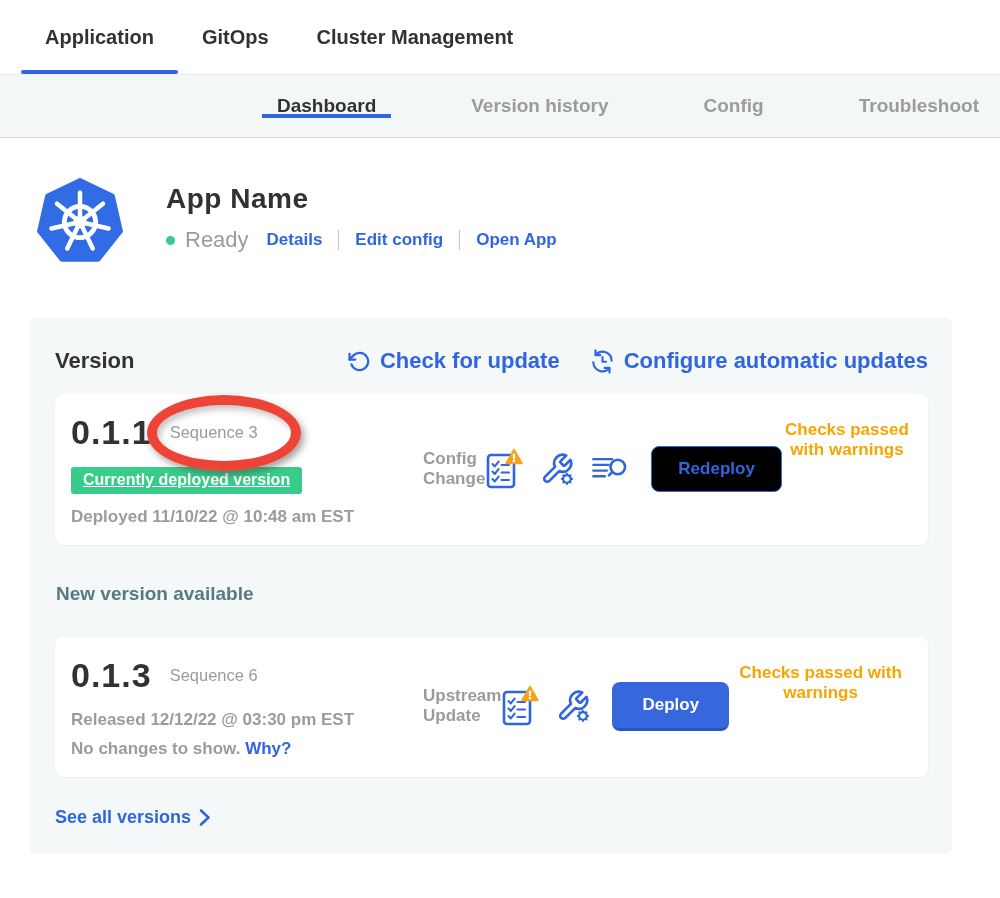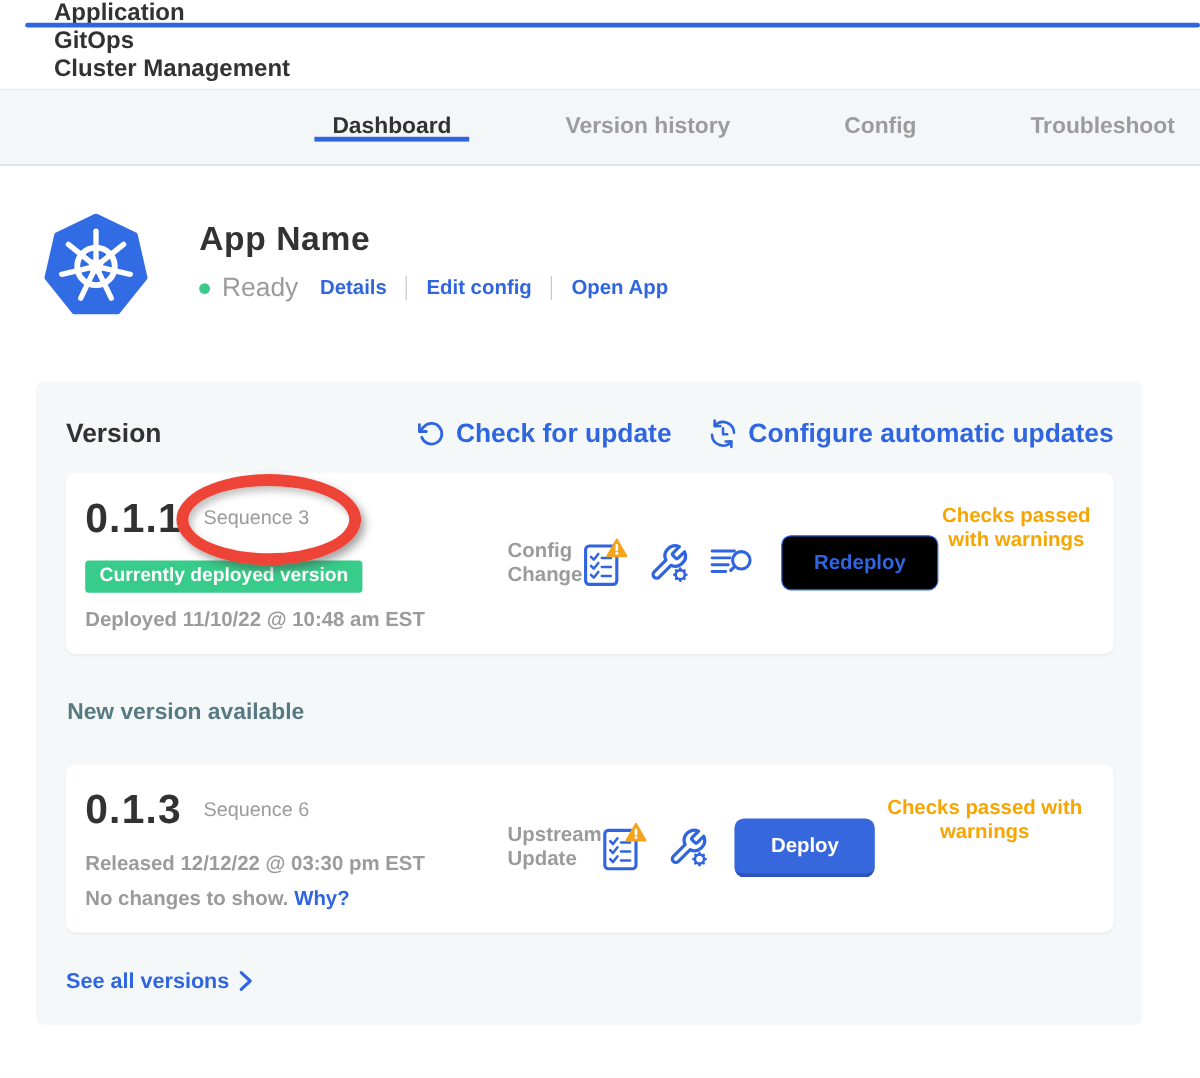--- a/index.html
+++ b/index.html
@@ -10,21 +10,21 @@
     --teal-heading:#577981;
     --red-annotation:#ee4437;
     --gray-text:#9b9b9b;
     --dark-text:#323232;
   }
   *{margin:0;padding:0;box-sizing:border-box;}
   body{background:#fff;font-family:"Liberation Sans","DejaVu Sans",sans-serif;}
   .screen{width:1000px;height:898px;overflow:hidden;background:#fff;position:relative;}
 
   
-  .topnav{height:74px;display:flex;align-items:stretch;padding-left:21px;background:#fff;flex-direction:column;}
+  .topnav{height:74px;display:flex;align-items:stretch;padding-left:21px;background:#fff;}
   .toptab{display:flex;align-items:center;padding:0 24px;font-size:20px;font-weight:700;color:var(--dark-text);position:relative;cursor:pointer;}
   .toptab.active::after{content:"";position:absolute;left:0;right:0;bottom:0;height:4px;background:var(--accent-blue);border-radius:2px;}
 
   
   .subnav{height:64px;background:#f4f7f7;border-top:1px solid #ececec;border-bottom:1px solid #d2d6d6;display:flex;align-items:center;padding-left:262px;}
   .subtab{display:flex;align-items:center;padding:0 15px;font-size:19px;font-weight:700;color:#9c9c9c;position:relative;white-space:nowrap;cursor:pointer;}
   .subtab + .subtab{margin-left:65px;}
   .subtab.active{color:var(--dark-text);}
   .subtab.active::after{content:"";position:absolute;left:0;right:0;bottom:-1px;height:4px;background:var(--accent-blue);}
 
@@ -45,21 +45,21 @@
   .vs-header{display:flex;align-items:center;}
   .vs-title{font-size:22px;font-weight:700;color:var(--dark-text);}
   .vs-actions{margin-left:auto;display:flex;align-items:center;gap:30px;}
   .vs-action{display:flex;align-items:center;gap:9px;font-size:22px;font-weight:700;color:var(--accent-blue);cursor:pointer;}
 
   .version-card{margin-top:20px;background:#fff;border-radius:8px;box-shadow:0 1px 2px rgba(0,0,0,.05);padding:16px 16px 18px 16px;display:flex;position:relative;}
   .card-left{width:352px;flex-shrink:0;}
   .ver-row{display:flex;align-items:center;height:44px;}
   .ver-number{font-size:34px;font-weight:700;color:var(--dark-text);letter-spacing:1px;}
   .ver-sequence{font-size:16.5px;font-weight:400;color:var(--gray-text);margin-left:18px;}
-  .deployed-badge{display:inline-block;margin-top:13px;background:var(--green);color:#fff;font-size:16px;font-weight:700;padding:4px 12px 5px;border-radius:3px;}
+  .deployed-badge{display:inline-block;margin-top:13px;background:var(--green);color:#fff;font-size:16px;font-weight:700;padding:4px 12px 5px;border-radius:3px;text-decoration:underline;}
   .meta-line{margin-top:13px;font-size:17px;font-weight:600;color:var(--gray-text);}
   .no-changes-line{margin-top:9px;font-size:17px;font-weight:600;color:var(--gray-text);}
   .why-link{color:var(--accent-blue);font-weight:700;cursor:pointer;}
 
   .card-right{flex:1;display:flex;justify-content:center;}
   .card-right-row{display:flex;align-items:center;}
   .source-label{font-size:17px;font-weight:700;color:var(--gray-text);}
   .icon-group{margin-left:auto;display:flex;align-items:center;gap:17px;}
   .icon-btn{cursor:pointer;display:flex;align-items:center;}
   .checks-status{text-align:center;margin-top:10px;font-size:17px;font-weight:700;color:var(--amber);}

